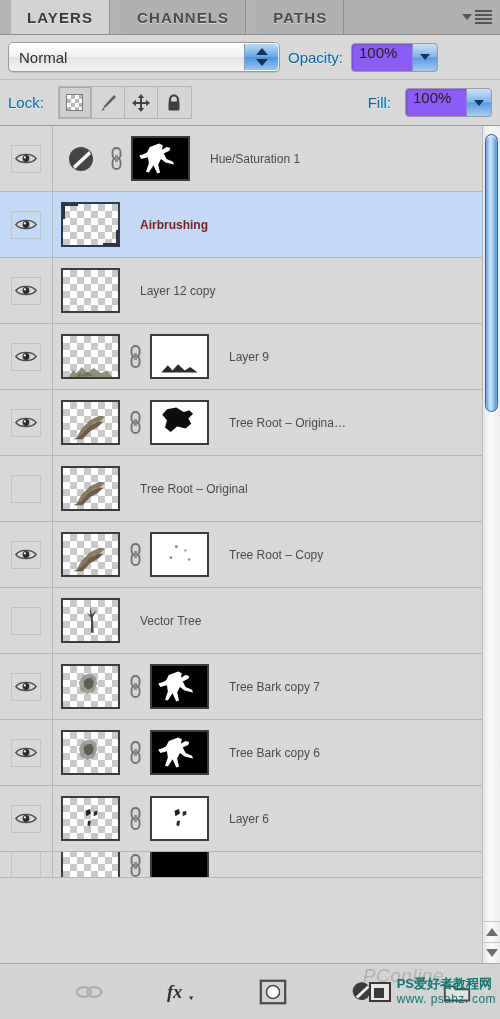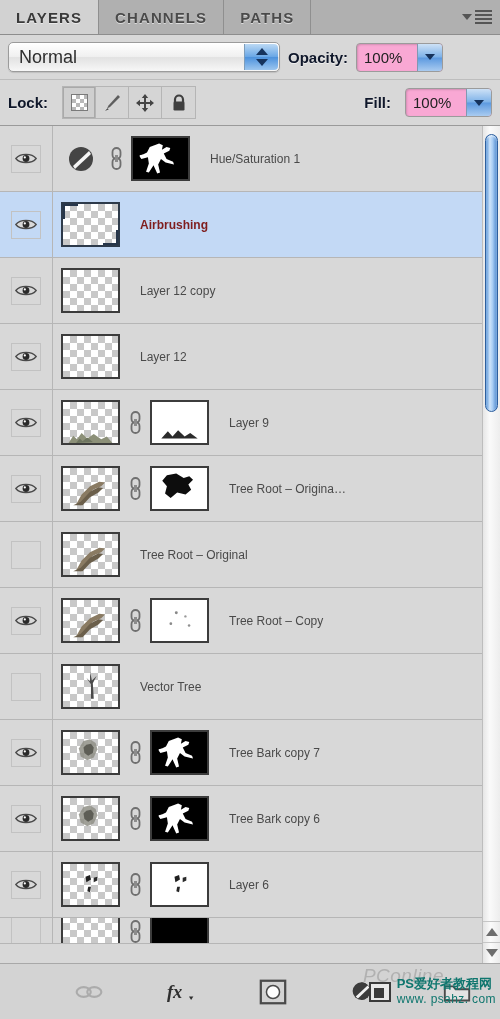--- a/index.html
+++ b/index.html
@@ -28,20 +28,21 @@
   .tab {
     display: flex; align-items: center; justify-content: center;
     padding: 0 16px;
     font-size: 15px; font-weight: bold;
     letter-spacing: 1.1px;
     color: #4a4a4a;
     background: #b0b0b0;
     border-right: 1px solid #8f8f8f;
     text-shadow: 0 1px 0 rgba(255,255,255,.55);
     cursor: default;
+    margin-left: 11px;
   }
   .tab.active {
     background: #d2d2d2;
     color: #3a3a3a;
   }
   .tab-spacer { flex: 1; background: #b0b0b0; }
   .panelmenu {
     width: 46px;
     display: flex; align-items: center; justify-content: center;
     gap: 3px;
@@ -70,44 +71,44 @@
     flex: 0 0 272px;
     height: 30px;
     background: linear-gradient(#ffffff, #f0f0f0 48%, #e2e2e2 52%, #f7f7f7);
     border: 1px solid #9b9b9b;
     border-radius: 5px;
     display: flex; align-items: center;
     box-shadow: inset 0 1px 0 #fff, 0 1px 1px rgba(0,0,0,.12);
     cursor: pointer;
   }
   .blendselect .lbl {
-    padding-left: 10px; font-size: 18px; color: #2e2e2e;
+    padding-left: 10px; font-size: 15px; color: #2e2e2e;
   }
   .stepper {
     position: absolute; right: 1px; top: 1px; bottom: 1px;
     width: 34px;
     border-radius: 0 4px 4px 0;
     background: linear-gradient(#bcd9f4, #6ba8e6 48%, #4e93dd 52%, #9cc6ef);
     display: flex; flex-direction: column;
     align-items: center; justify-content: center; gap: 4px;
     border-left: 1px solid #7d9dbb;
   }
   .stepper .up, .stepper .dn { width:0;height:0;border-left:6px solid transparent;border-right:6px solid transparent; }
   .stepper .up { border-bottom: 7px solid #16335c; }
   .stepper .dn { border-top: 7px solid #16335c; }
 
   .fieldlabel {
-    font-size: 15px; color: #0f172a; font-weight: bold;
+    font-size: 15px; color: #0369a1; font-weight: normal;
     text-shadow: 0 1px 0 rgba(255,255,255,.6);
     white-space: nowrap;
   }
   .numfield {
-    position: relative; display: flex; align-items: center;
+    position: relative; display: flex; align-items: flex-start;
     height: 29px;
-    background: #f9a8d4;
+    background: #8b5cf6;
     border: 1px solid #9b9b9b;
     border-radius: 4px;
     box-shadow: inset 1px 1px 2px rgba(0,0,0,.16);
   }
   .numfield input {
     border: 0; outline: none; background: transparent;
     width: 60px; padding-left: 7px;
     font-family: "Liberation Sans", sans-serif;
     font-size: 15px; color: #222;
   }
@@ -435,35 +436,20 @@
           <div class="eyecell">
             <span class="eyebox">
               <svg class="eye" viewBox="0 0 26 15">
                 <path d="M1 7.5 C6 1 20 1 25 7.5 C20 14 6 14 1 7.5 Z" fill="#d9d9d9" stroke="#4a4a4a" stroke-width="1.6"></path>
                 <circle cx="13" cy="7.5" r="4" fill="#2a2a2a"></circle>
                 <circle cx="11.6" cy="6.2" r="1.3" fill="#fff"></circle>
               </svg>
             </span>
           </div>
           <div class="thumbs">
-            <span class="thumb checker"></span>
-          </div>
-          <div class="layername">Layer 12</div>
-        </div>
-        <div class="layerrow">
-          <div class="eyecell">
-            <span class="eyebox">
-              <svg class="eye" viewBox="0 0 26 15">
-                <path d="M1 7.5 C6 1 20 1 25 7.5 C20 14 6 14 1 7.5 Z" fill="#d9d9d9" stroke="#4a4a4a" stroke-width="1.6"></path>
-                <circle cx="13" cy="7.5" r="4" fill="#2a2a2a"></circle>
-                <circle cx="11.6" cy="6.2" r="1.3" fill="#fff"></circle>
-              </svg>
-            </span>
-          </div>
-          <div class="thumbs">
             <span class="thumb checker"><svg viewBox="0 0 59 45" width="100%" height="100%" preserveAspectRatio="none">
                 <path d="M6 45 l5 -8 l4 4 l5 -7 l6 6 l7 -5 l8 6 l6 -3 l6 7 Z" fill="#8c9078"></path>
                 <path d="M14 45 l4 -5 l3 3 l5 -4 l6 5 Z" fill="#6e7560"></path>
               </svg></span>
             <span class="linkicon">
               <svg width="15" height="26" viewBox="0 0 15 26">
                 <rect x="3.5" y="2" width="8" height="11" rx="4" fill="none" stroke="#6f6f6f" stroke-width="1.8"></rect>
                 <rect x="3.5" y="12" width="8" height="11" rx="4" fill="none" stroke="#6f6f6f" stroke-width="1.8"></rect>
                 <rect x="6" y="9" width="3" height="7" fill="#8c8c8c"></rect>
               </svg>

